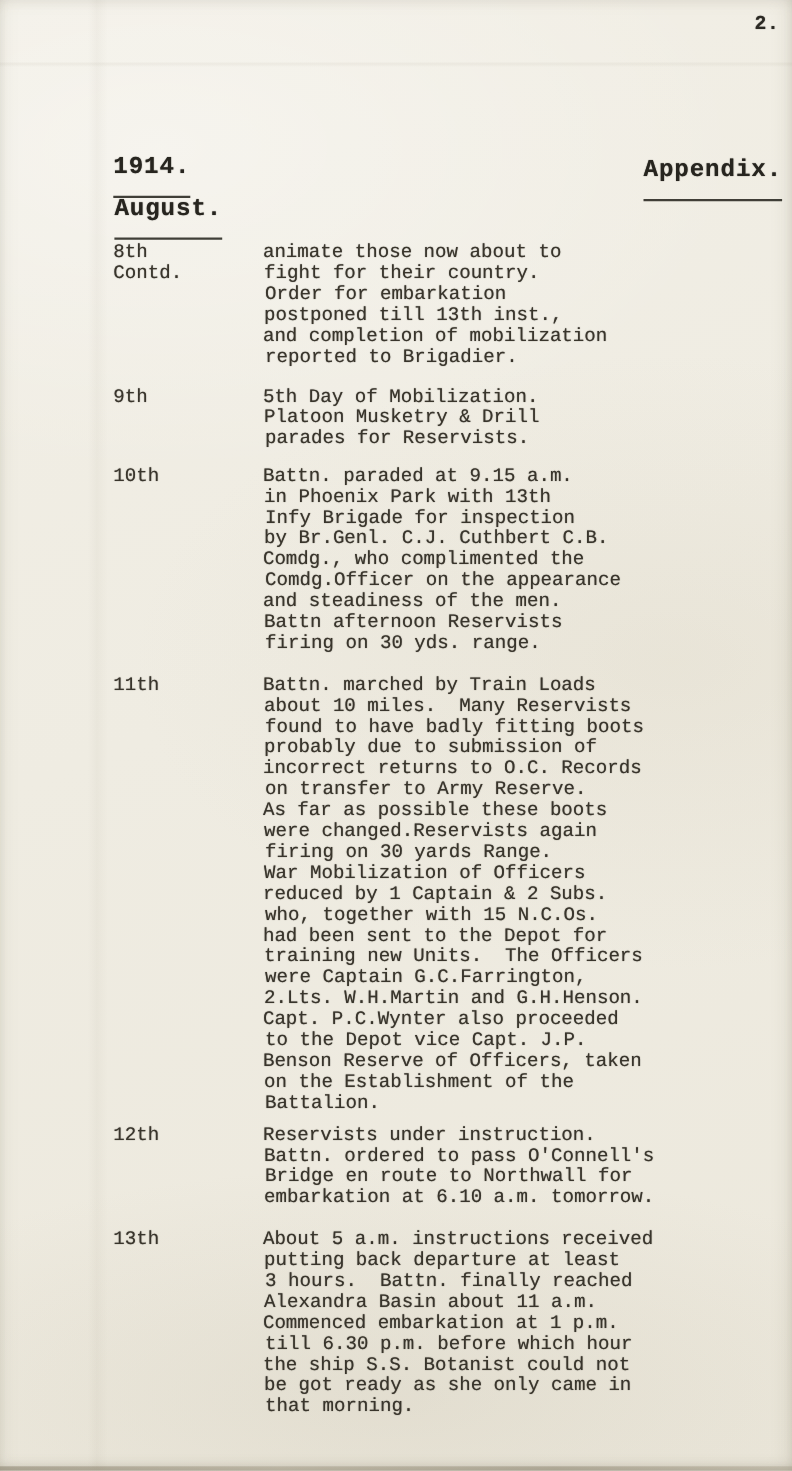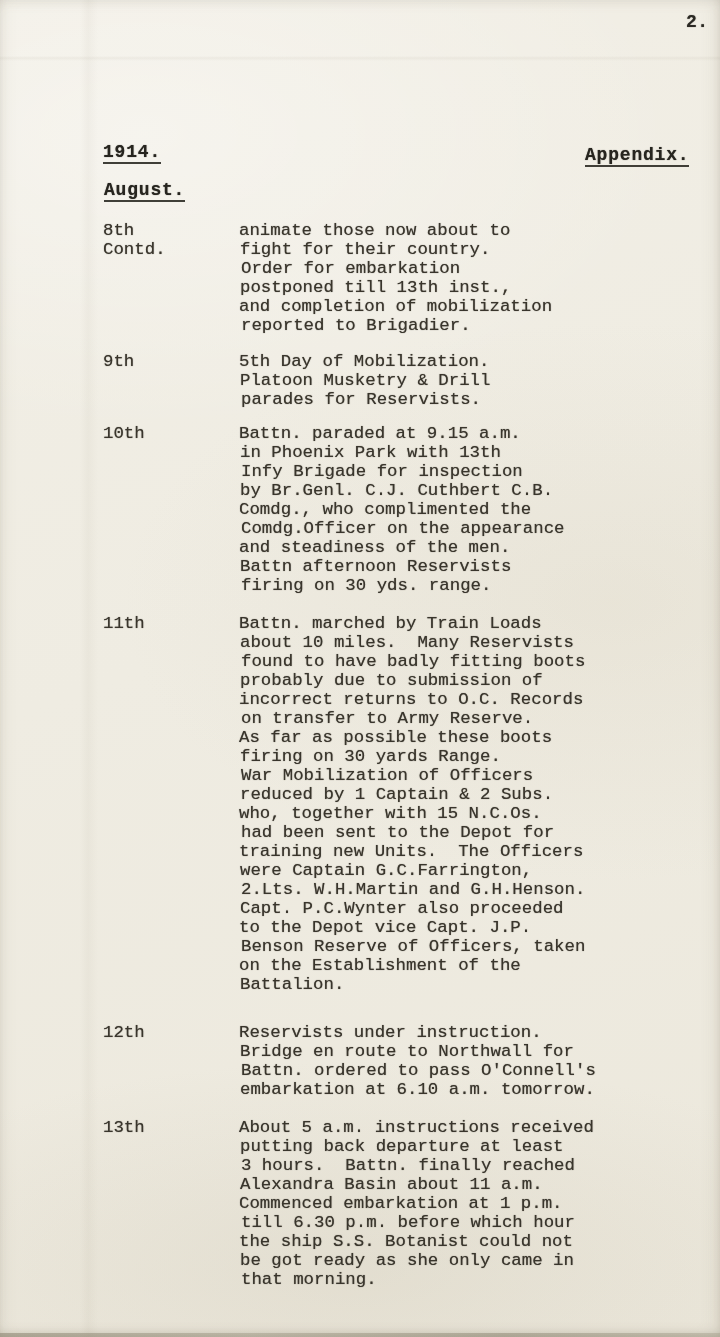--- a/index.html
+++ b/index.html
@@ -59,27 +59,27 @@
     left: 686px;
     font-size: 18px;
     font-weight: bold;
     color: #2c2a24;
     text-shadow: 0 0 1px rgba(44,42,36,0.7);
     letter-spacing: 0.5px;
   }
 
   .heading {
     position: absolute;
-    font-size: 18px;
+    font-size: 22px;
     font-weight: bold;
     color: #27251f;
     text-shadow: 0 0 1px rgba(39,37,31,0.75);
     letter-spacing: 0.8px;
     border-bottom: 2px solid rgba(39,37,31,0.88);
-    padding-bottom: 1px;
+    padding-bottom: 17px;
     line-height: 18px;
   }
   .heading-year     { left: 103px; top: 143px; }
   .heading-appendix { left: 585px; top: 146px; }
   .heading-month    { left: 104px; top: 181px; }
 
   .entries {
     position: absolute;
     left: 0; top: 0;
     width: 720px; height: 964px;
@@ -178,20 +178,21 @@
           <div class="line">11th</div>
         </div>
       <div class="body ink">
           <div class="line">Battn. marched by Train Loads</div>
           <div class="line">about 10 miles.  Many Reservists</div>
           <div class="line">found to have badly fitting boots</div>
           <div class="line">probably due to submission of</div>
           <div class="line">incorrect returns to O.C. Records</div>
           <div class="line">on transfer to Army Reserve.</div>
           <div class="line">As far as possible these boots</div>
+          <div class="line">were changed.Reservists again</div>
           <div class="line">firing on 30 yards Range.</div>
           <div class="line">War Mobilization of Officers</div>
           <div class="line">reduced by 1 Captain &amp; 2 Subs.</div>
           <div class="line">who, together with 15 N.C.Os.</div>
           <div class="line">had been sent to the Depot for</div>
           <div class="line">training new Units.  The Officers</div>
           <div class="line">were Captain G.C.Farrington,</div>
           <div class="line">2.Lts. W.H.Martin and G.H.Henson.</div>
           <div class="line">Capt. P.C.Wynter also proceeded</div>
           <div class="line">to the Depot vice Capt. J.P.</div>
@@ -200,22 +201,22 @@
           <div class="line">Battalion.</div>
         </div>
     </section>
 
     <section class="entry">
       <div class="date ink">
           <div class="line">12th</div>
         </div>
       <div class="body ink">
           <div class="line">Reservists under instruction.</div>
+          <div class="line">Battn. ordered to pass O'Connell's</div>
           <div class="line">Bridge en route to Northwall for</div>
-          <div class="line">Battn. ordered to pass O'Connell's</div>
           <div class="line">embarkation at 6.10 a.m. tomorrow.</div>
         </div>
     </section>
 
     <section class="entry">
       <div class="date ink">
           <div class="line">13th</div>
         </div>
       <div class="body ink">
           <div class="line">About 5 a.m. instructions received</div>

